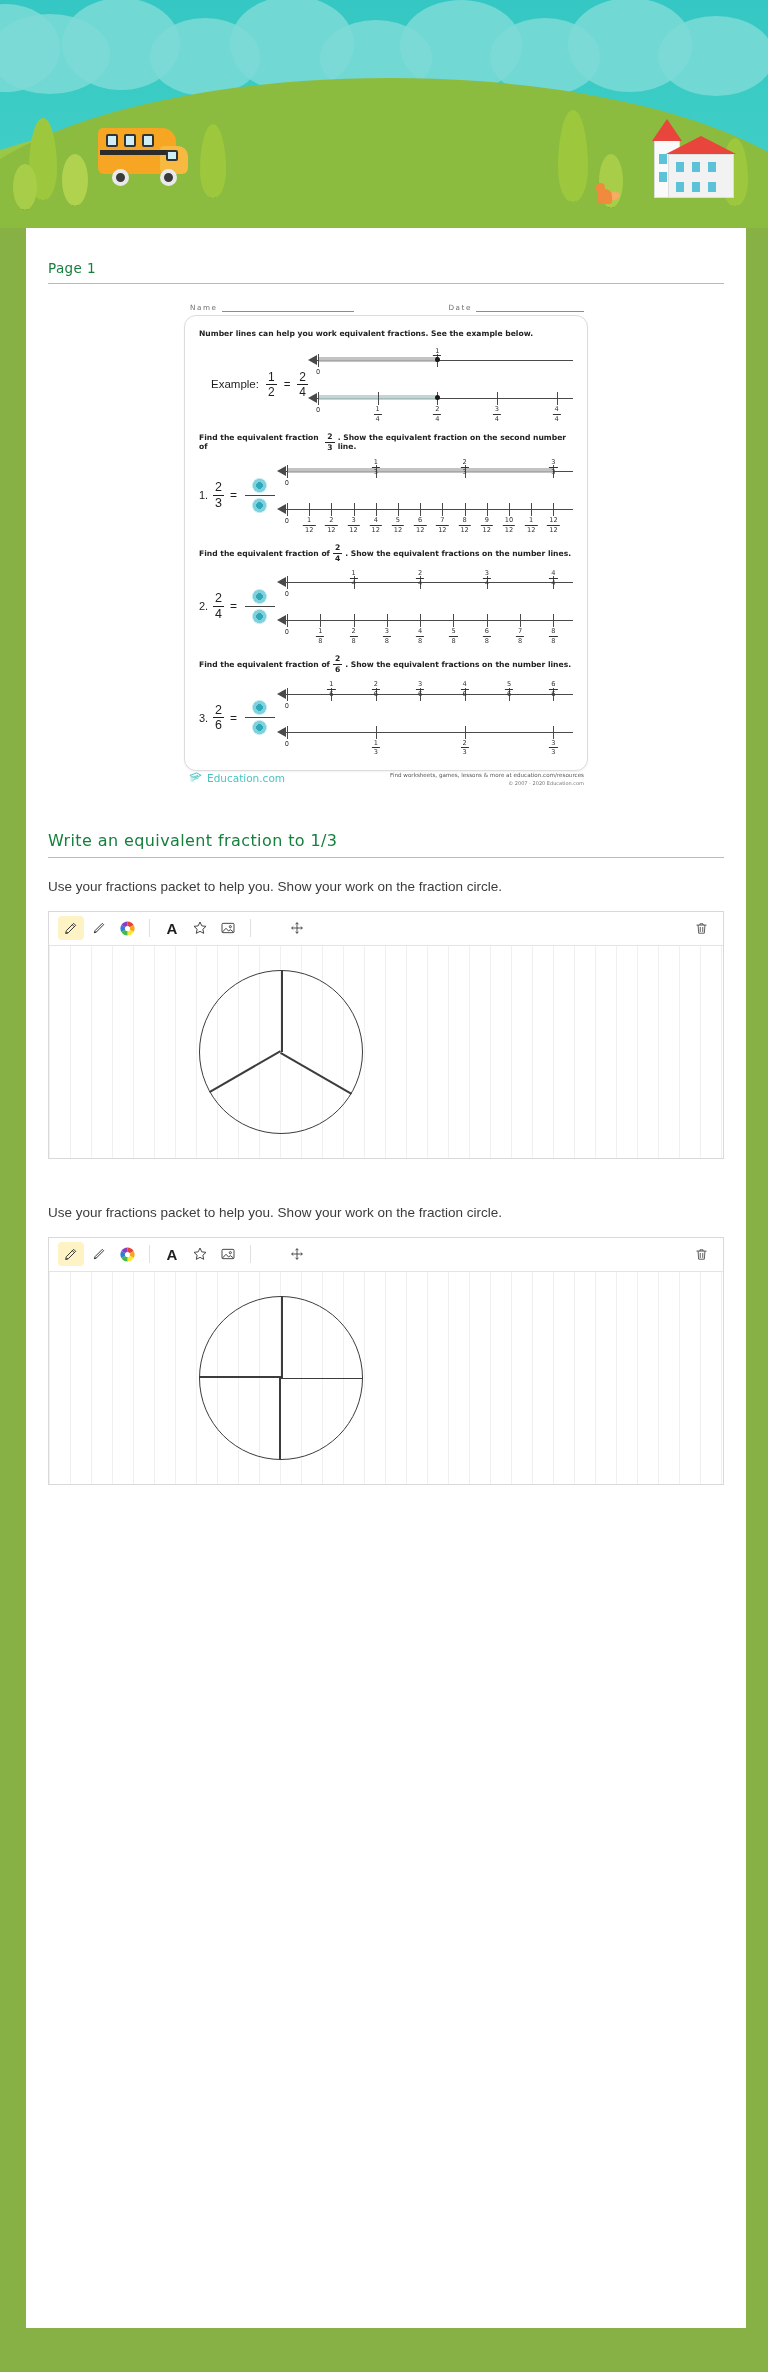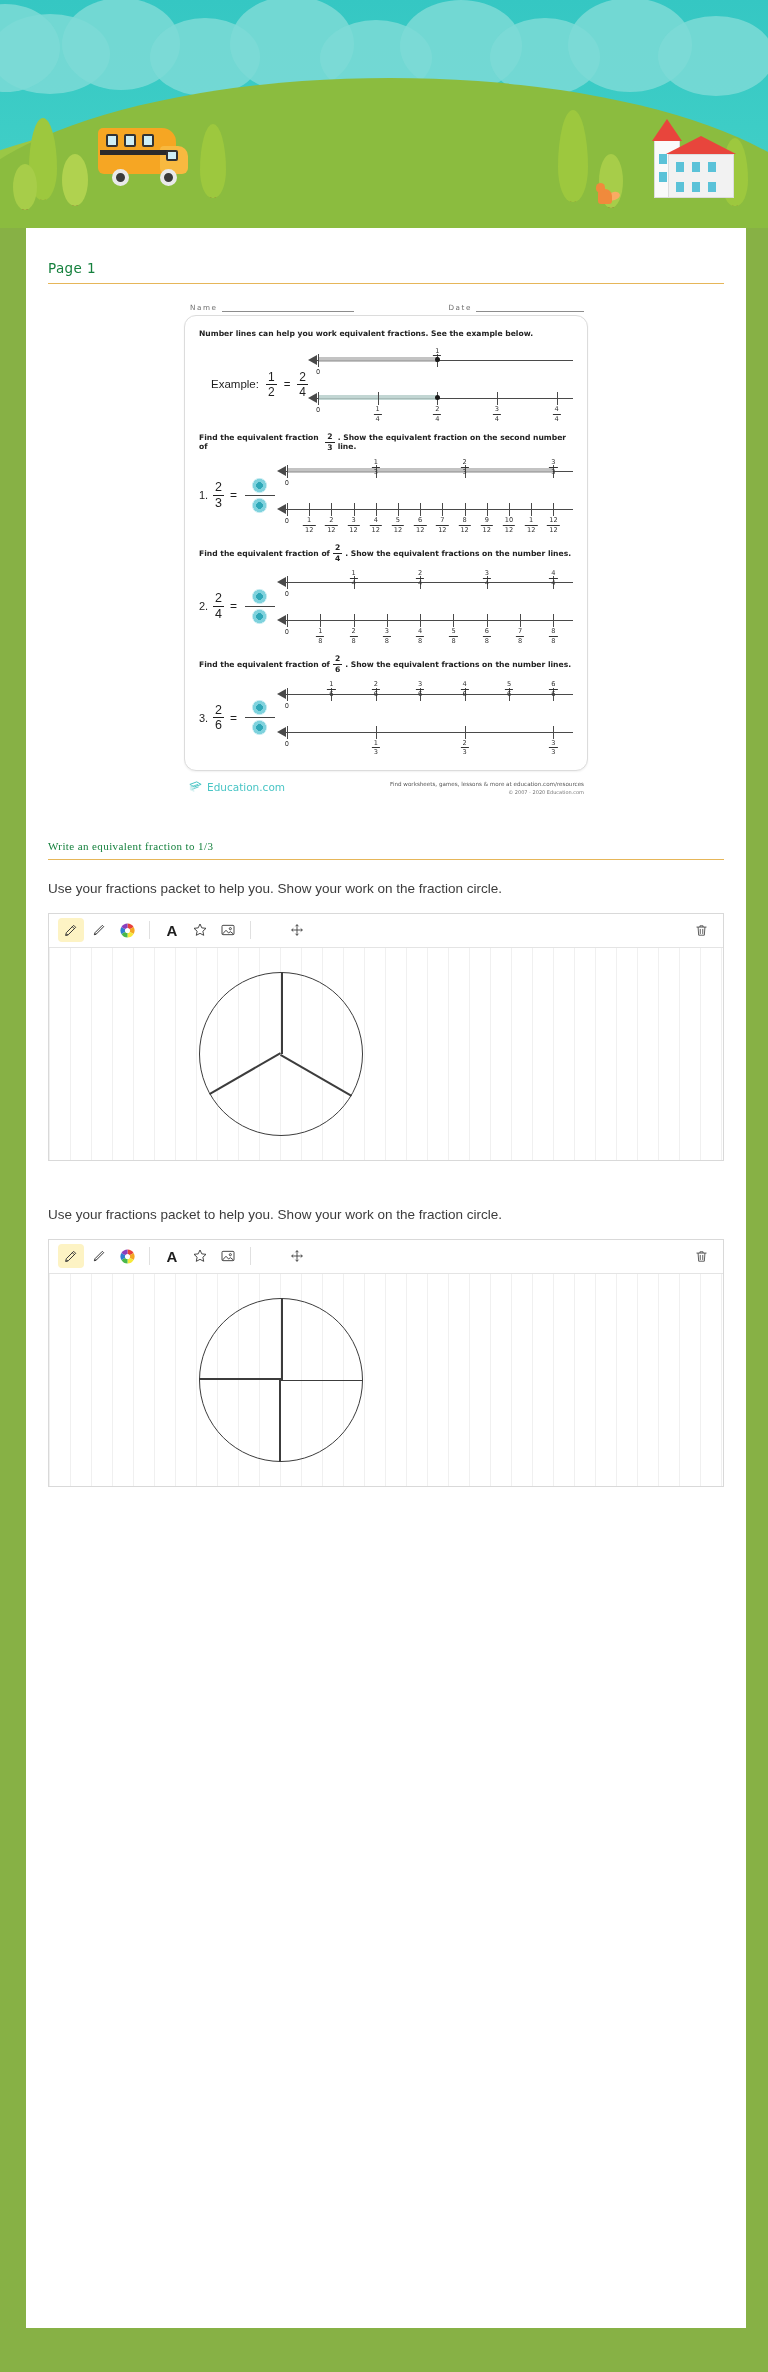--- a/index.html
+++ b/index.html
@@ -91,21 +91,21 @@
 
   .section-head {
     font-family: "DejaVu Sans", sans-serif;
     color: #15803d;
     font-size: 13.5px;
     letter-spacing: .4px;
     padding-bottom: 7px;
     border-bottom: 1.5px solid #e6b659;
     margin-bottom: 19px;
   }
-  .section-head.big { font-size: 11px; font-family: Liberation Serif, serif; }
+  .section-head.big { font-size: 16px; }
   .instruction {
     font-size: 13.5px;
     color: #3c3c3c;
     line-height: 20px;
     margin-bottom: 26px;
   }
 
   
   .worksheet { margin: 0 auto 0 auto; width: 404px; position: relative; }
   .ws-meta { display: flex; justify-content: space-between; align-items: flex-end; padding: 0 4px 3px 6px; }
@@ -161,21 +161,21 @@
     font-size: 6.6px; color: #333; text-align: center; font-family: "DejaVu Sans", sans-serif;
   }
   .nl .lbl-above {
     position: absolute; bottom: 20px; transform: translateX(-50%);
     font-size: 6.6px; color: #333; text-align: center; font-family: "DejaVu Sans", sans-serif;
   }
   .nl .pt { position: absolute; top: 11px; width: 5px; height: 5px; border-radius: 50%; background: #1a1a1a; margin-left: -2px; }
   .nl-tall { height: 38px; }
 
   
-  .ws-footer { display: flex; justify-content: space-between; align-items: flex-start; margin-top: 9px; padding: 0 4px; }
+  .ws-footer { display: flex; justify-content: space-between; align-items: flex-start; padding: 0 4px; }
   .edu-logo { display: flex; align-items: center; gap: 4px; color: #49c5c5; font-size: 10.5px; font-family: "DejaVu Sans", sans-serif; }
   .edu-mark { width: 15px; height: 15px; }
   .ws-foot-right { text-align: right; font-size: 5.6px; color: #555; line-height: 8px; font-family: "DejaVu Sans", sans-serif; }
   .ws-foot-right .c { font-size: 5px; color: #777; }
 
   .completed { font-size: 13.5px; color: #333; margin: 14px 0 0 0; }
   .completed b { font-weight: bold; }
 
   
   .qblock { margin-top: 44px; }

